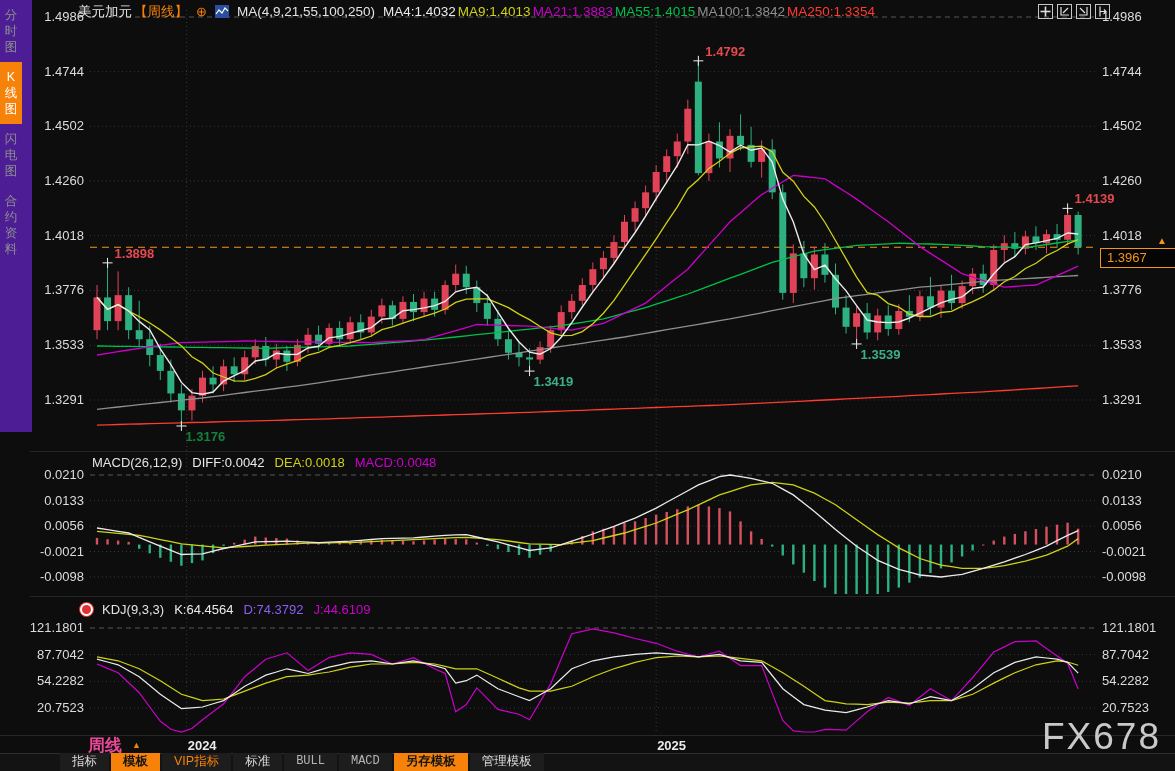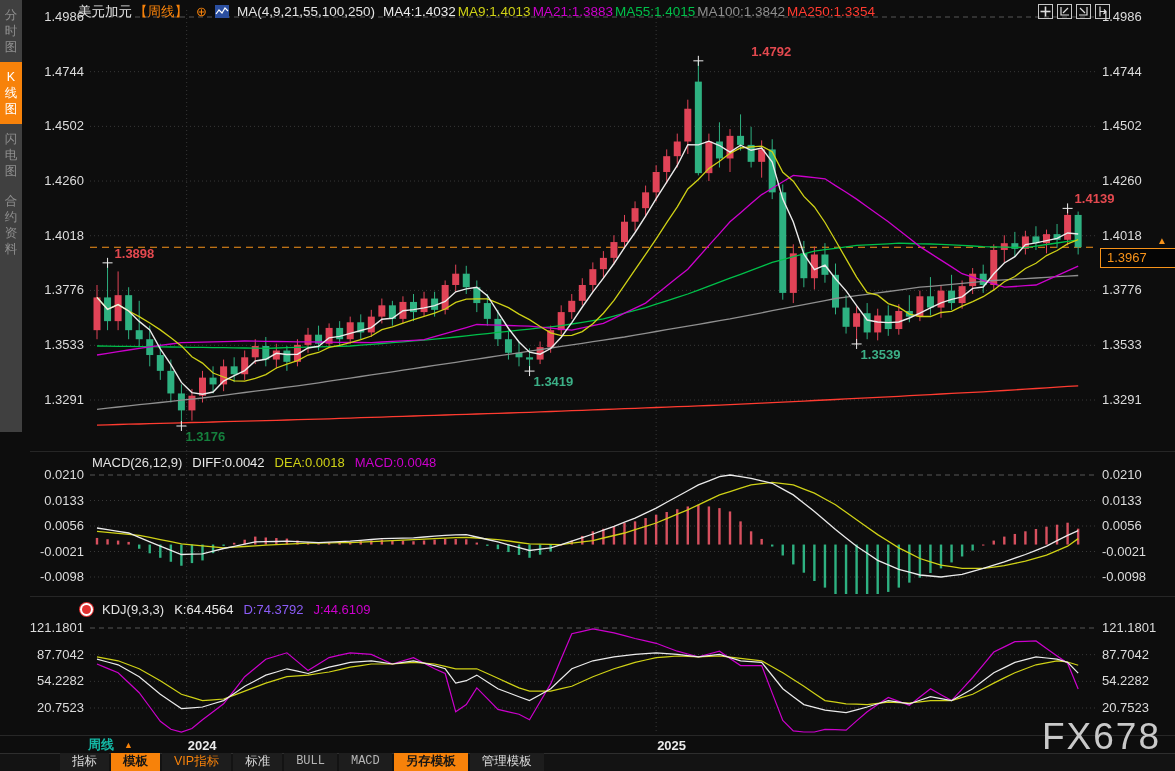--- a/index.html
+++ b/index.html
@@ -1,21 +1,21 @@
 <!DOCTYPE html>
 <html><head>
 <meta charset="utf-8">
 <style>
   html,body{margin:0;padding:0;background:#000;}
   #app{position:relative;width:1175px;height:771px;background:#0d0d0d;overflow:hidden;
        font-family:"Liberation Sans",sans-serif;color:#ddd;-webkit-font-smoothing:antialiased;}
   #plot{position:absolute;left:0;top:0;pointer-events:none;}
 
   
-  #sidebar{position:absolute;left:0;top:0;width:22px;height:432px;background:#404040;}
+  #sidebar{position:absolute;left:0;top:0;width:32px;height:432px;background:#4c1d95;}
   .side-item{width:22px;text-align:center;color:#8f8f8f;font-size:12.5px;line-height:16px;
              padding:7px 0 7px 0;cursor:pointer;}
   .side-item .vtxt{display:inline-block;width:14px;word-break:break-all;}
   .side-item.active{background:#f7820a;color:#fff;text-align:center;}
 
   
   #hdr{position:absolute;left:78px;top:3px;height:17px;display:flex;align-items:center;
        gap:8px;font-size:13.5px;white-space:nowrap;}
   #hdr .sym{color:#e3e3e3;}
   #hdr .per{color:#f7820a;}
@@ -42,21 +42,21 @@
 
   
   #price-box{position:absolute;left:1100px;top:248px;width:72px;height:18px;border:1px solid #f7931a;
              background:#050505;color:#f7931a;font-size:13px;line-height:18px;padding-left:6px;}
   #price-arrow{position:absolute;left:1157px;top:235px;color:#f7931a;font-size:10px;}
 
   
   #xrow{position:absolute;left:0;top:735px;width:1175px;height:18px;background:#0d0d0d;
         border-top:1px solid #272727;}
   #period-sel{position:absolute;left:88px;top:1px;height:16px;display:flex;align-items:center;cursor:pointer;}
-  #period-sel .plabel{color:#14b8a6;font-weight:bold;font-size:13px;}
+  #period-sel .plabel{color:#ec4899;font-weight:bold;font-size:17px;}
   #period-sel .parrow{color:#f7820a;font-size:9px;margin-left:10px;}
   .yr{position:absolute;top:2px;font-size:13px;font-weight:bold;color:#eaeaea;}
 
   
   #tabbar{position:absolute;left:0;top:753px;width:1175px;height:18px;background:#131313;
           border-top:1px solid #2e2e2e;display:flex;align-items:center;}
   #tabbar .pad{width:60px;}
   .tab{height:20px;line-height:16px;padding:0 12px;margin-right:2px;font-size:12.5px;
        background:#1d1d1d;color:#dcdcdc;cursor:pointer;white-space:nowrap;}
   .tab.selected{background:#f7820a;color:#151515;font-weight:bold;}
@@ -515,21 +515,21 @@
   <span class="sun" style="left:82px;top:605px"></span>
   <div class="pane-hdr" id="kdj-hdr" style="left:102px;top:602px">
     <span style="color:#e3e3e3">KDJ(9,3,3)</span>
   <span style="color: rgb(235, 235, 235);">K:64.4564</span>
       <span style="color: #8b5cf6;">D:74.3792</span>
       <span style="color: rgb(204, 0, 204);">J:44.6109</span>
     </div>
 
   <div id="anns">
       <div class="ann" style="color: rgb(227, 73, 79); left: 114.55px; top: 245.844px;">1.3898</div>
-      <div class="ann" style="color: rgb(227, 73, 79); left: 705.35px; top: 43.8362px; margin-left: 46px;">1.4792</div>
+      <div class="ann" style="color: rgb(227, 73, 79); left: 705.35px; top: 43.8362px;">1.4792</div>
       <div class="ann" style="color: rgb(227, 73, 79); left: 1074.6px; top: 191.388px;">1.4139</div>
       <div class="ann" style="color: #15803d; left: 185.4px; top: 428.988px;">1.3176</div>
       <div class="ann" style="color: rgb(60, 176, 135); left: 533.55px; top: 374.079px;">1.3419</div>
       <div class="ann" style="color: rgb(60, 176, 135); left: 860.6px; top: 346.964px;">1.3539</div>
     </div>
 
   <div id="price-arrow">▲</div>
   <div id="price-box">1.3967</div>
 
   <div id="xrow">

